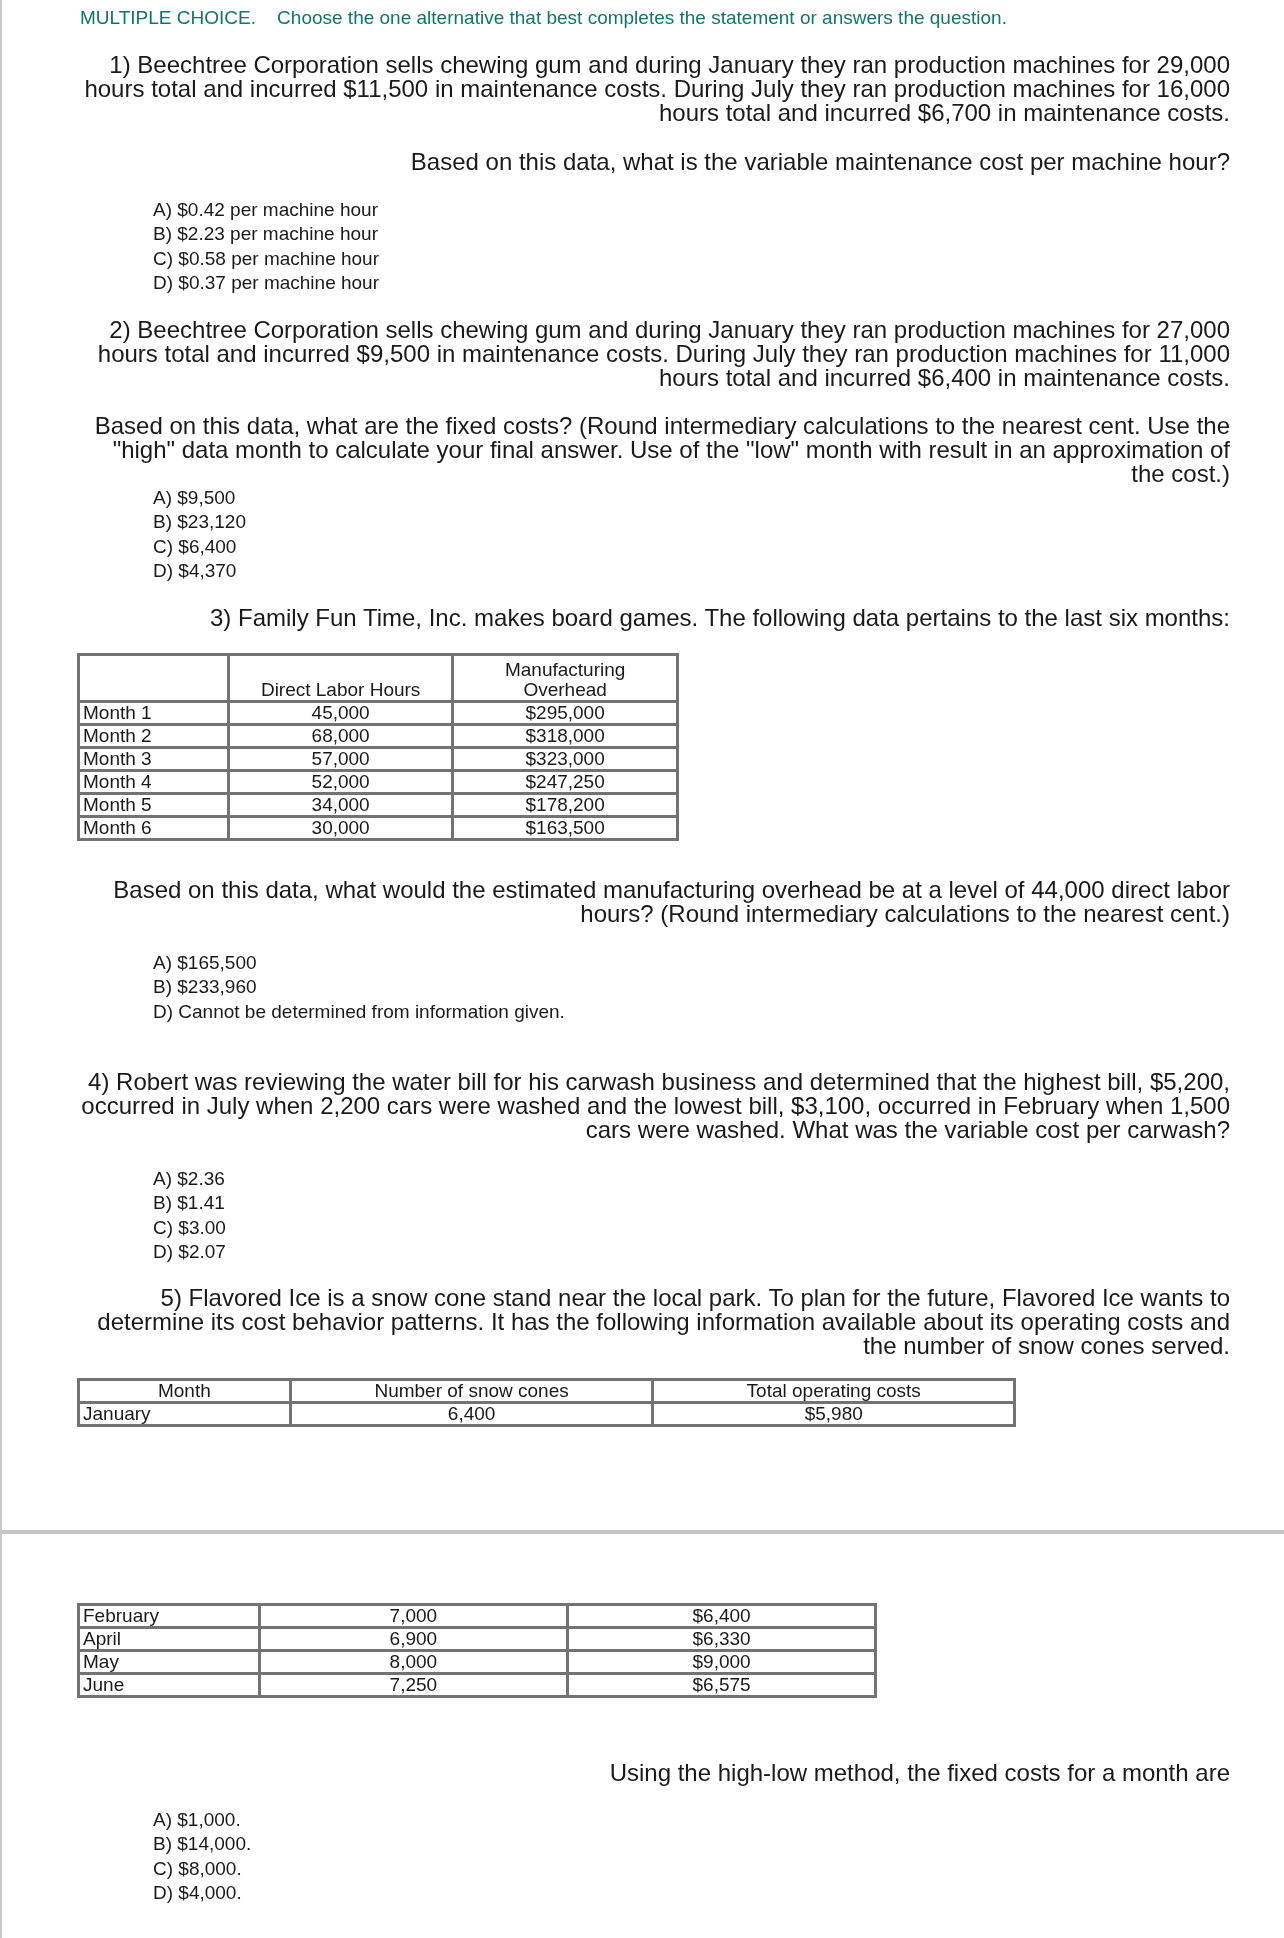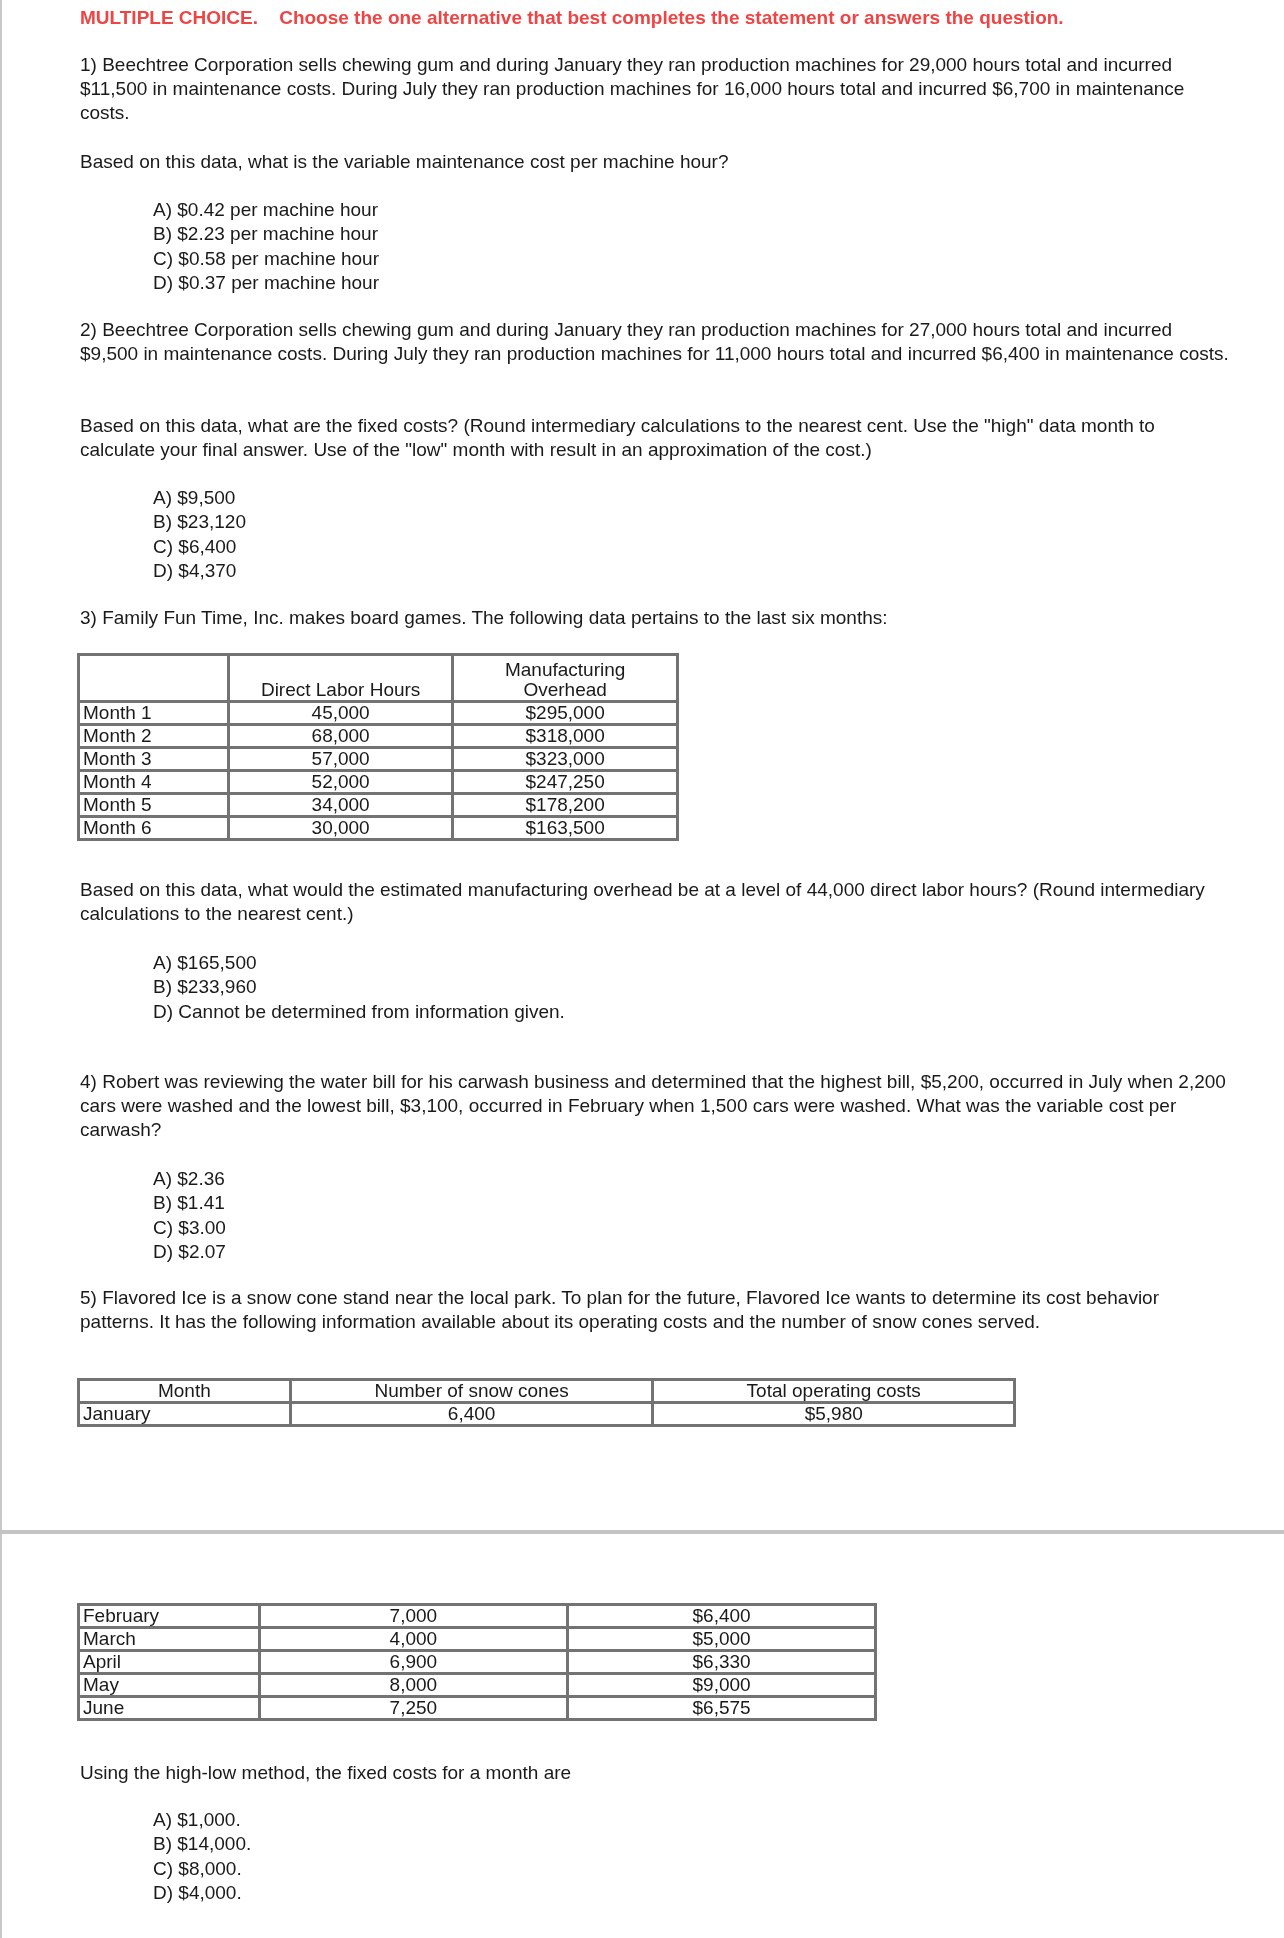--- a/index.html
+++ b/index.html
@@ -1,22 +1,22 @@
 <!DOCTYPE html>
 <html><head>
 <meta charset="utf-8">
 <style>
   html, body { margin: 0; padding: 0; background: #ffffff; }
   body { width: 1284px; height: 1938px; position: relative; overflow: hidden;
          font-family: "Liberation Sans", sans-serif; color: #1a1a1a; }
   .leftrule { position: absolute; left: 0; top: 0; width: 2px; height: 1938px; background: #c8c8c8; }
   .divider { position: absolute; left: 0; top: 1530px; width: 1284px; height: 4px; background: #c4c4c4; }
   .abs { position: absolute; }
-  .heading { left: 80px; top: 7px; font-weight: bold; font-size: 19px; letter-spacing: 0px; color: #ef4444; white-space: pre; }
-  .para { left: 80px; width: 1150px; font-size: 19px; line-height: 24px; }
+  .heading { left: 80px; top: 7px; font-weight: normal; font-size: 19px; letter-spacing: 0px; color: #0f766e; white-space: pre; }
+  .para { left: 80px; width: 1150px; font-size: 24px; line-height: 24px; text-align: right; }
   .opts { left: 153px; font-size: 19px; line-height: 24.3px; }
   .opts div { white-space: nowrap; }
   table.grid { position: absolute; border-collapse: collapse; font-size: 19px; }
   table.grid td { border: 3px solid #737373; padding: 0 3px; line-height: 20px; height: 20px; white-space: nowrap; }
   table.grid td.c { text-align: center; }
   table.grid td.l { text-align: left; margin-top: 28px; }
   .hdr2 td { line-height: 22px; vertical-align: bottom; }
 </style>
 </head>
 <body>
@@ -135,25 +135,20 @@
       <col style="width:310px">
       <col style="width:309px">
     </colgroup>
   <tbody>
       <tr>
     <td class="l">February</td>
     <td class="c">7,000</td>
     <td class="c">$6,400</td>
   </tr>
   <tr>
-    <td class="l">March</td>
-    <td class="c">4,000</td>
-    <td class="c">$5,000</td>
-  </tr>
-  <tr>
     <td class="l">April</td>
     <td class="c">6,900</td>
     <td class="c">$6,330</td>
   </tr>
   <tr>
     <td class="l">May</td>
     <td class="c">8,000</td>
     <td class="c">$9,000</td>
   </tr>
   <tr>

